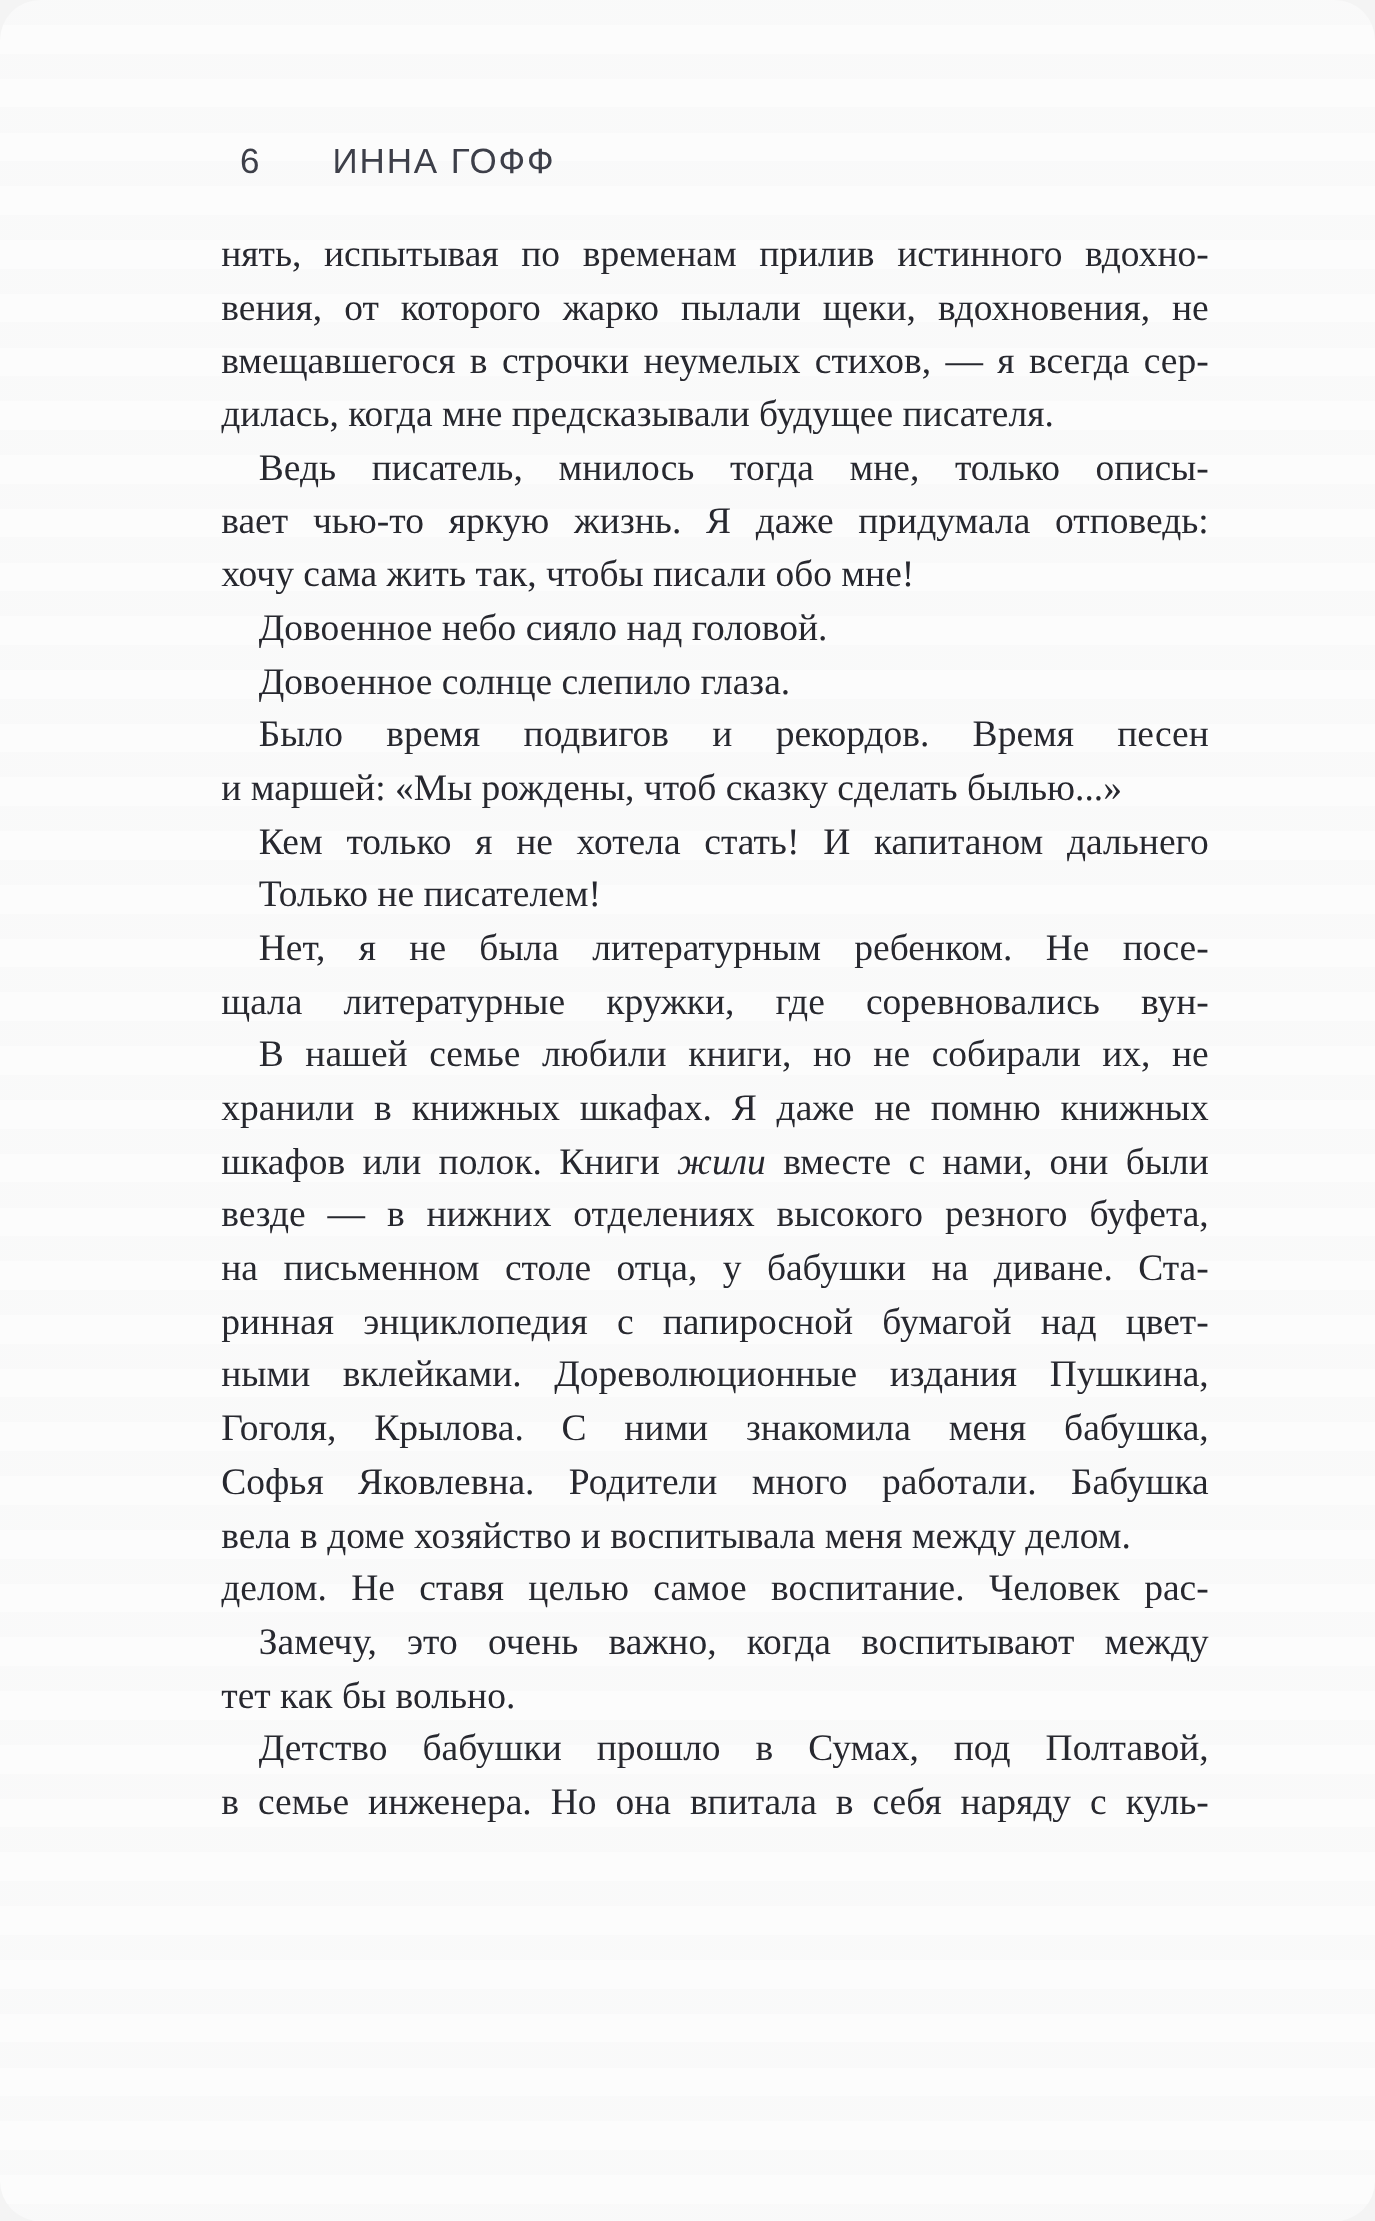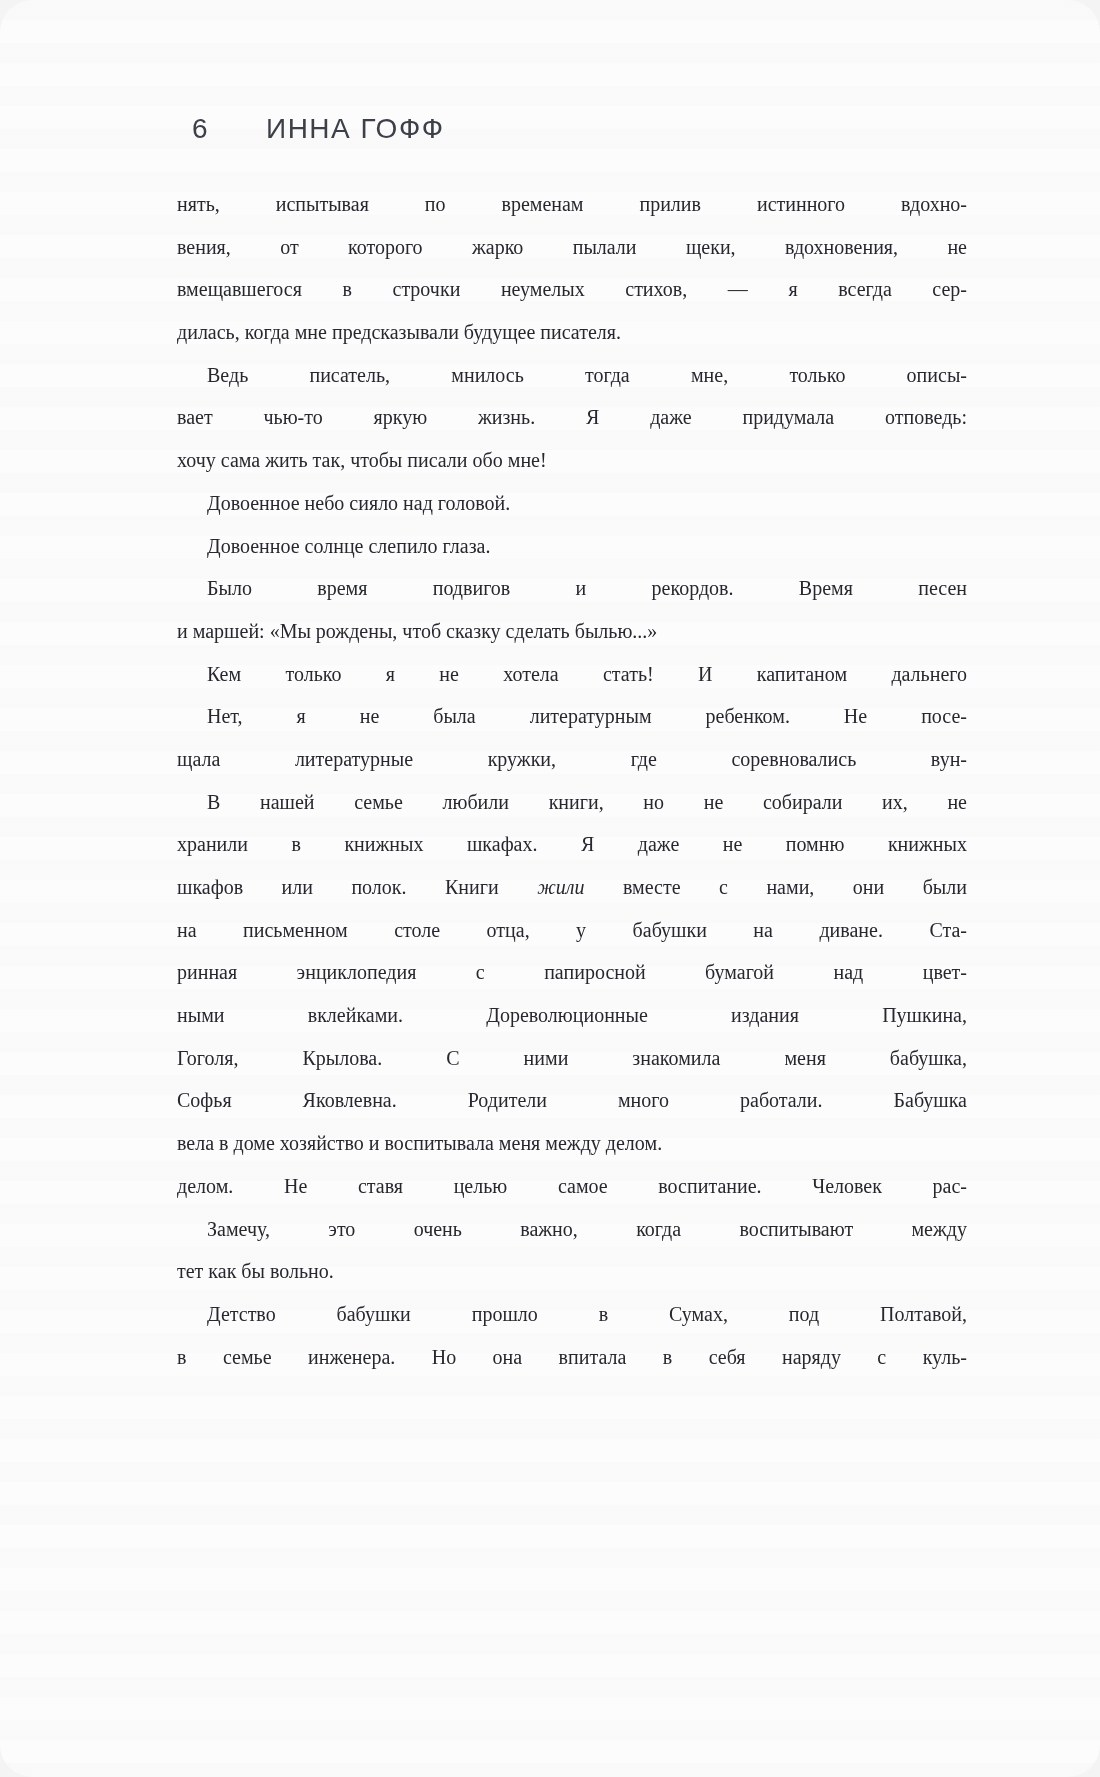--- a/index.html
+++ b/index.html
@@ -41,21 +41,21 @@
   }
   .running-title {
     letter-spacing: 1.5px;
   }
   .text-block {
     position: absolute;
     left: 177px;
     top: 183px;
     width: 790px;
     font-family: "Liberation Serif", serif;
-    font-size: 20px;
+    font-size: 30px;
     line-height: 42.7px;
     color: #27282f;
   }
   .para {
     margin: 0;
     padding: 0;
   }
   .line {
     height: 42.7px;
     overflow: hidden;
@@ -97,27 +97,31 @@
         <div class="line indent endline"><span>Довоенное солнце слепило глаза.</span></div>
       </div>
       <div class="para">
         <div class="line indent"><span>Было время подвигов и рекордов. Время песен</span></div>
         <div class="line endline"><span>и маршей: «Мы рождены, чтоб сказку сделать былью...»</span></div>
       </div>
       <div class="para">
         <div class="line indent"><span>Кем только я не хотела стать! И капитаном дальнего</span></div>
       </div>
       <div class="para">
+        <div class="line indent endline"><span>Только не писателем!</span></div>
+      </div>
+      <div class="para">
         <div class="line indent"><span>Нет, я не была литературным ребенком. Не посе-</span></div>
         <div class="line"><span>щала литературные кружки, где соревновались вун-</span></div>
       </div>
       <div class="para">
         <div class="line indent"><span>В нашей семье любили книги, но не собирали их, не</span></div>
         <div class="line"><span>хранили в книжных шкафах. Я даже не помню книжных</span></div>
         <div class="line"><span>шкафов или полок. Книги </span><i>жили</i><span> вместе с нами, они были</span></div>
+        <div class="line"><span>везде — в нижних отделениях высокого резного буфета,</span></div>
         <div class="line"><span>на письменном столе отца, у бабушки на диване. Ста-</span></div>
         <div class="line"><span>ринная энциклопедия с папиросной бумагой над цвет-</span></div>
         <div class="line"><span>ными вклейками. Дореволюционные издания Пушкина,</span></div>
         <div class="line"><span>Гоголя, Крылова. С ними знакомила меня бабушка,</span></div>
         <div class="line"><span>Софья Яковлевна. Родители много работали. Бабушка</span></div>
         <div class="line endline"><span>вела в доме хозяйство и воспитывала меня между делом.</span></div>
       </div>
       <div class="para">
         <div class="line"><span>делом. Не ставя целью самое воспитание. Человек рас-</span></div>
         <div class="line indent"><span>Замечу, это очень важно, когда воспитывают между</span></div>

